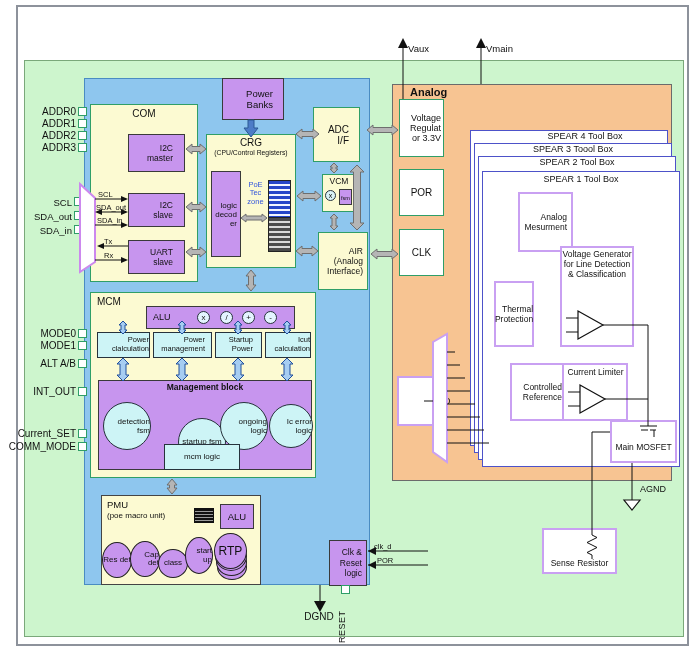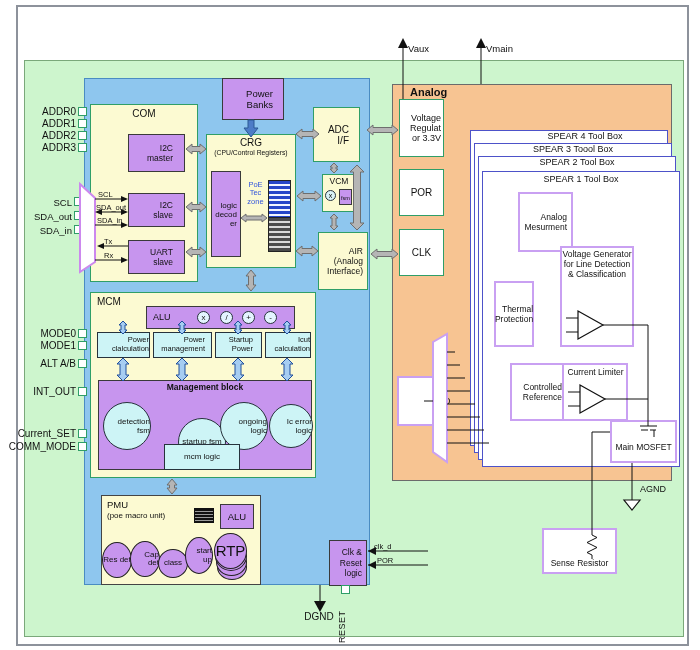--- a/index.html
+++ b/index.html
@@ -110,21 +110,21 @@
   <div class="a mc ctr" style="left:269px;top:404px;width:44px;height:44px;">Ic error logic</div>
 
   <div class="a" style="left:101px;top:495px;width:160px;height:90px;background:#fcfad2;border:1.2px solid #444;"></div>
   <div class="a" style="left:107px;top:499px;font-size:9.5px;">PMU</div>
   <div class="a" style="left:107px;top:511px;font-size:8px;">(poe macro unit)</div>
   <div class="a" style="left:194px;top:508px;width:20px;height:15px;border:1px solid #111;background:repeating-linear-gradient(180deg,#111 0 2px,#9a9a9a 2px 3px);"></div>
   <div class="a pb ctr" style="left:220px;top:504px;width:34px;height:25px;font-size:9.5px;">ALU</div>
   <div class="a pe" style="left:217px;top:554px;width:30px;height:26px;"></div>
   <div class="a pe" style="left:216px;top:548px;width:31px;height:28px;"></div>
   <div class="a pe" style="left:215px;top:541px;width:32px;height:30px;"></div>
-  <div class="a pe ctr" style="left:214px;top:533px;width:33px;height:36px;font-size:15px;">RTP</div>
+  <div class="a pe ctr" style="left:214px;top:533px;width:33px;height:36px;font-size:12px;">RTP</div>
   <div class="a pe ctr" style="left:102px;top:542px;width:30px;height:36px;">Res det</div>
   <div class="a pe ctr" style="left:130px;top:541px;width:30px;height:36px;">Cap det</div>
   <div class="a pe ctr" style="left:158px;top:549px;width:30px;height:29px;">class</div>
   <div class="a pe ctr" style="left:185px;top:537px;width:28px;height:37px;">start up</div>
 
   <div class="a pb ctr" style="left:329px;top:540px;width:38px;height:46px;font-size:8.5px;line-height:1.25;padding:0 4px;">Clk &amp; Reset logic</div>
   <div class="a" style="left:374px;top:542px;font-size:7.5px;">clk_d</div>
   <div class="a" style="left:377px;top:556px;font-size:7.5px;">POR</div>
 
   <div class="a lbl rlab" style="left:4px;top:107px;">ADDR0</div>

